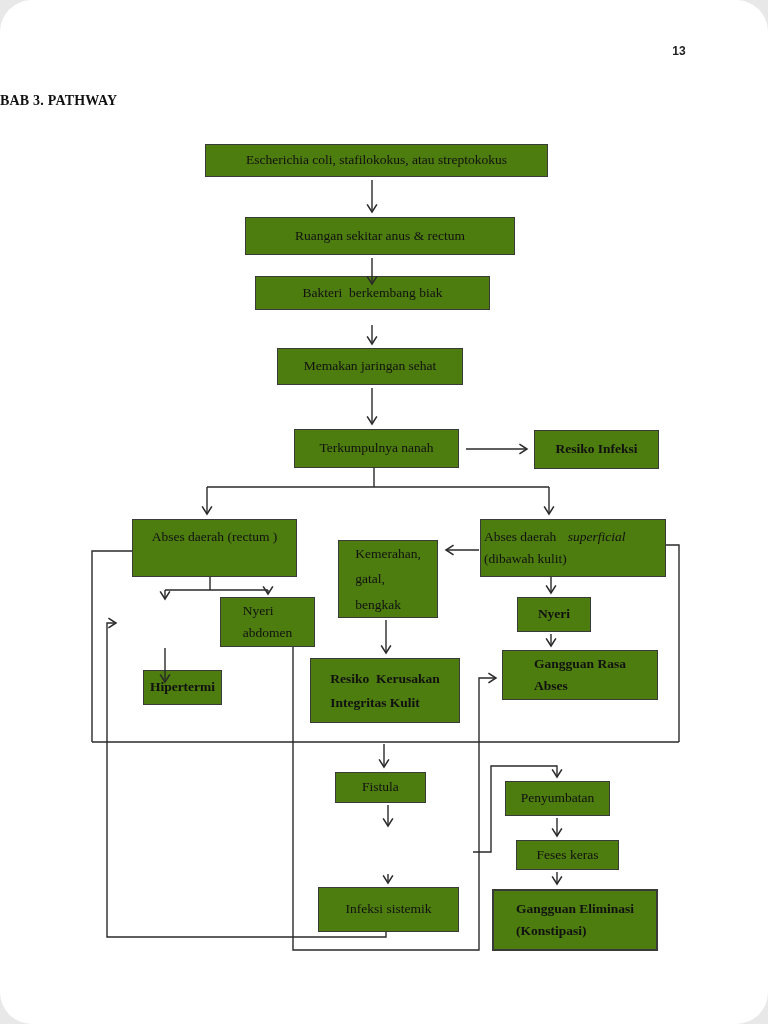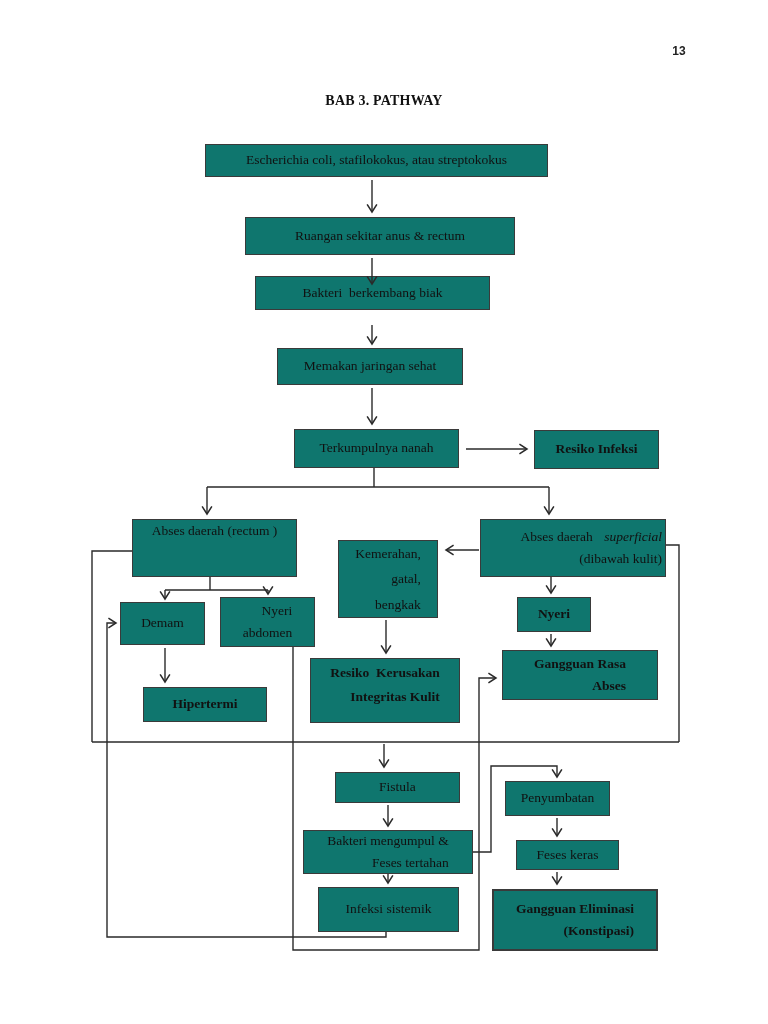--- a/index.html
+++ b/index.html
@@ -1,27 +1,27 @@
 <!DOCTYPE html>
 <html><head>
 <meta charset="utf-8">
 <style>
   html,body{margin:0;padding:0;background:#e8e8e8;}
   .page{position:relative;width:768px;height:1024px;background:#ffffff;margin:0 auto;overflow:hidden;
-        font-family:"Liberation Serif",serif;color:#111;}
+        font-family:"Liberation Serif",serif;color:#111;border-radius:32px;}
   .page-number{position:absolute;top:44px;left:664px;width:30px;text-align:center;
         font-family:"Liberation Sans",sans-serif;font-size:12px;font-weight:600;color:#222;}
-  .title{position:absolute;top:93px;left:0;width:768px;text-align:center;
+  .title{position:absolute;top:93px;left:0;width:768px;
         font-size:14px;font-weight:bold;letter-spacing:.2px;color:#111;}
-  .node{position:absolute;box-sizing:border-box;background:#0f766e;border:1.5px solid #3a3a3a;
-        display:flex;align-items:center;justify-content:center;text-align:right;
+  .node{position:absolute;box-sizing:border-box;background:#4d7c0f;border:1.5px solid #3a3a3a;
+        display:flex;align-items:center;justify-content:center;text-align:left;
         font-size:13.5px;line-height:1.35;white-space:pre-wrap;padding:1px 3px;}
   .node .inner{width:100%;}
   .bold{font-weight:bold;}
-  .pt{align-items:flex-start;padding-top:2px;}
+  .pt{align-items:flex-start;padding-top:8px;}
   .lh16{line-height:1.6;}
   .lh175{line-height:1.75;}
   .lh19{line-height:1.9;}
   .b2{border-width:2px;}
   .it{font-style:italic;margin-left:8px;}
   .blk{display:block;}
   svg.connectors{position:absolute;top:0;left:0;pointer-events:none;}
   svg.connectors path, svg.connectors line{stroke:#2a2a2a;stroke-width:1.4;fill:none;}
 </style>
 </head>
@@ -47,39 +47,36 @@
   <div class="node pt" style="left:132px;top:519px;width:165px;height:58px">Abses daerah (rectum )</div>
 
   <div class="node lh19" style="left:338px;top:540px;width:100px;height:78px">Kemerahan,
 gatal,
 bengkak</div>
 
   <div class="node lh16" style="left:480px;top:519px;width:186px;height:58px">
     <div class="inner"><span>Abses daerah </span><span class="it">superficial</span><span class="blk">(dibawah kulit)</span></div>
   </div>
 
-  <div class="node" style="left:120px;top:602px;width:85px;height:43px">Demam</div>
 
   <div class="node lh16" style="left:220px;top:597px;width:95px;height:50px">Nyeri
 abdomen</div>
 
-  <div class="node bold" style="left:143px;top:687px;width:124px;height:35px">Hipertermi</div>
+  <div class="node bold" style="left:143px;top:670px;width:79px;height:35px">Hipertermi</div>
 
   <div class="node bold pt lh175" style="left:310px;top:658px;width:150px;height:65px">Resiko  Kerusakan
 Integritas Kulit</div>
 
   <div class="node bold" style="left:517px;top:597px;width:74px;height:35px">Nyeri</div>
 
   <div class="node bold lh16" style="left:502px;top:650px;width:156px;height:50px">Gangguan Rasa
 Abses</div>
 
-  <div class="node" style="left:335px;top:772px;width:125px;height:31px">Fistula</div>
+  <div class="node" style="left:335px;top:772px;width:91px;height:31px">Fistula</div>
 
-  <div class="node lh16" style="left:303px;top:830px;width:170px;height:44px">Bakteri mengumpul &amp;
-Feses tertahan</div>
 
   <div class="node" style="left:318px;top:887px;width:141px;height:45px">Infeksi sistemik</div>
 
   <div class="node" style="left:505px;top:781px;width:105px;height:35px">Penyumbatan</div>
 
   <div class="node" style="left:516px;top:840px;width:103px;height:30px">Feses keras</div>
 
   <div class="node bold b2 lh16" style="left:492px;top:889px;width:166px;height:62px">Gangguan Eliminasi
 (Konstipasi)</div>
 

